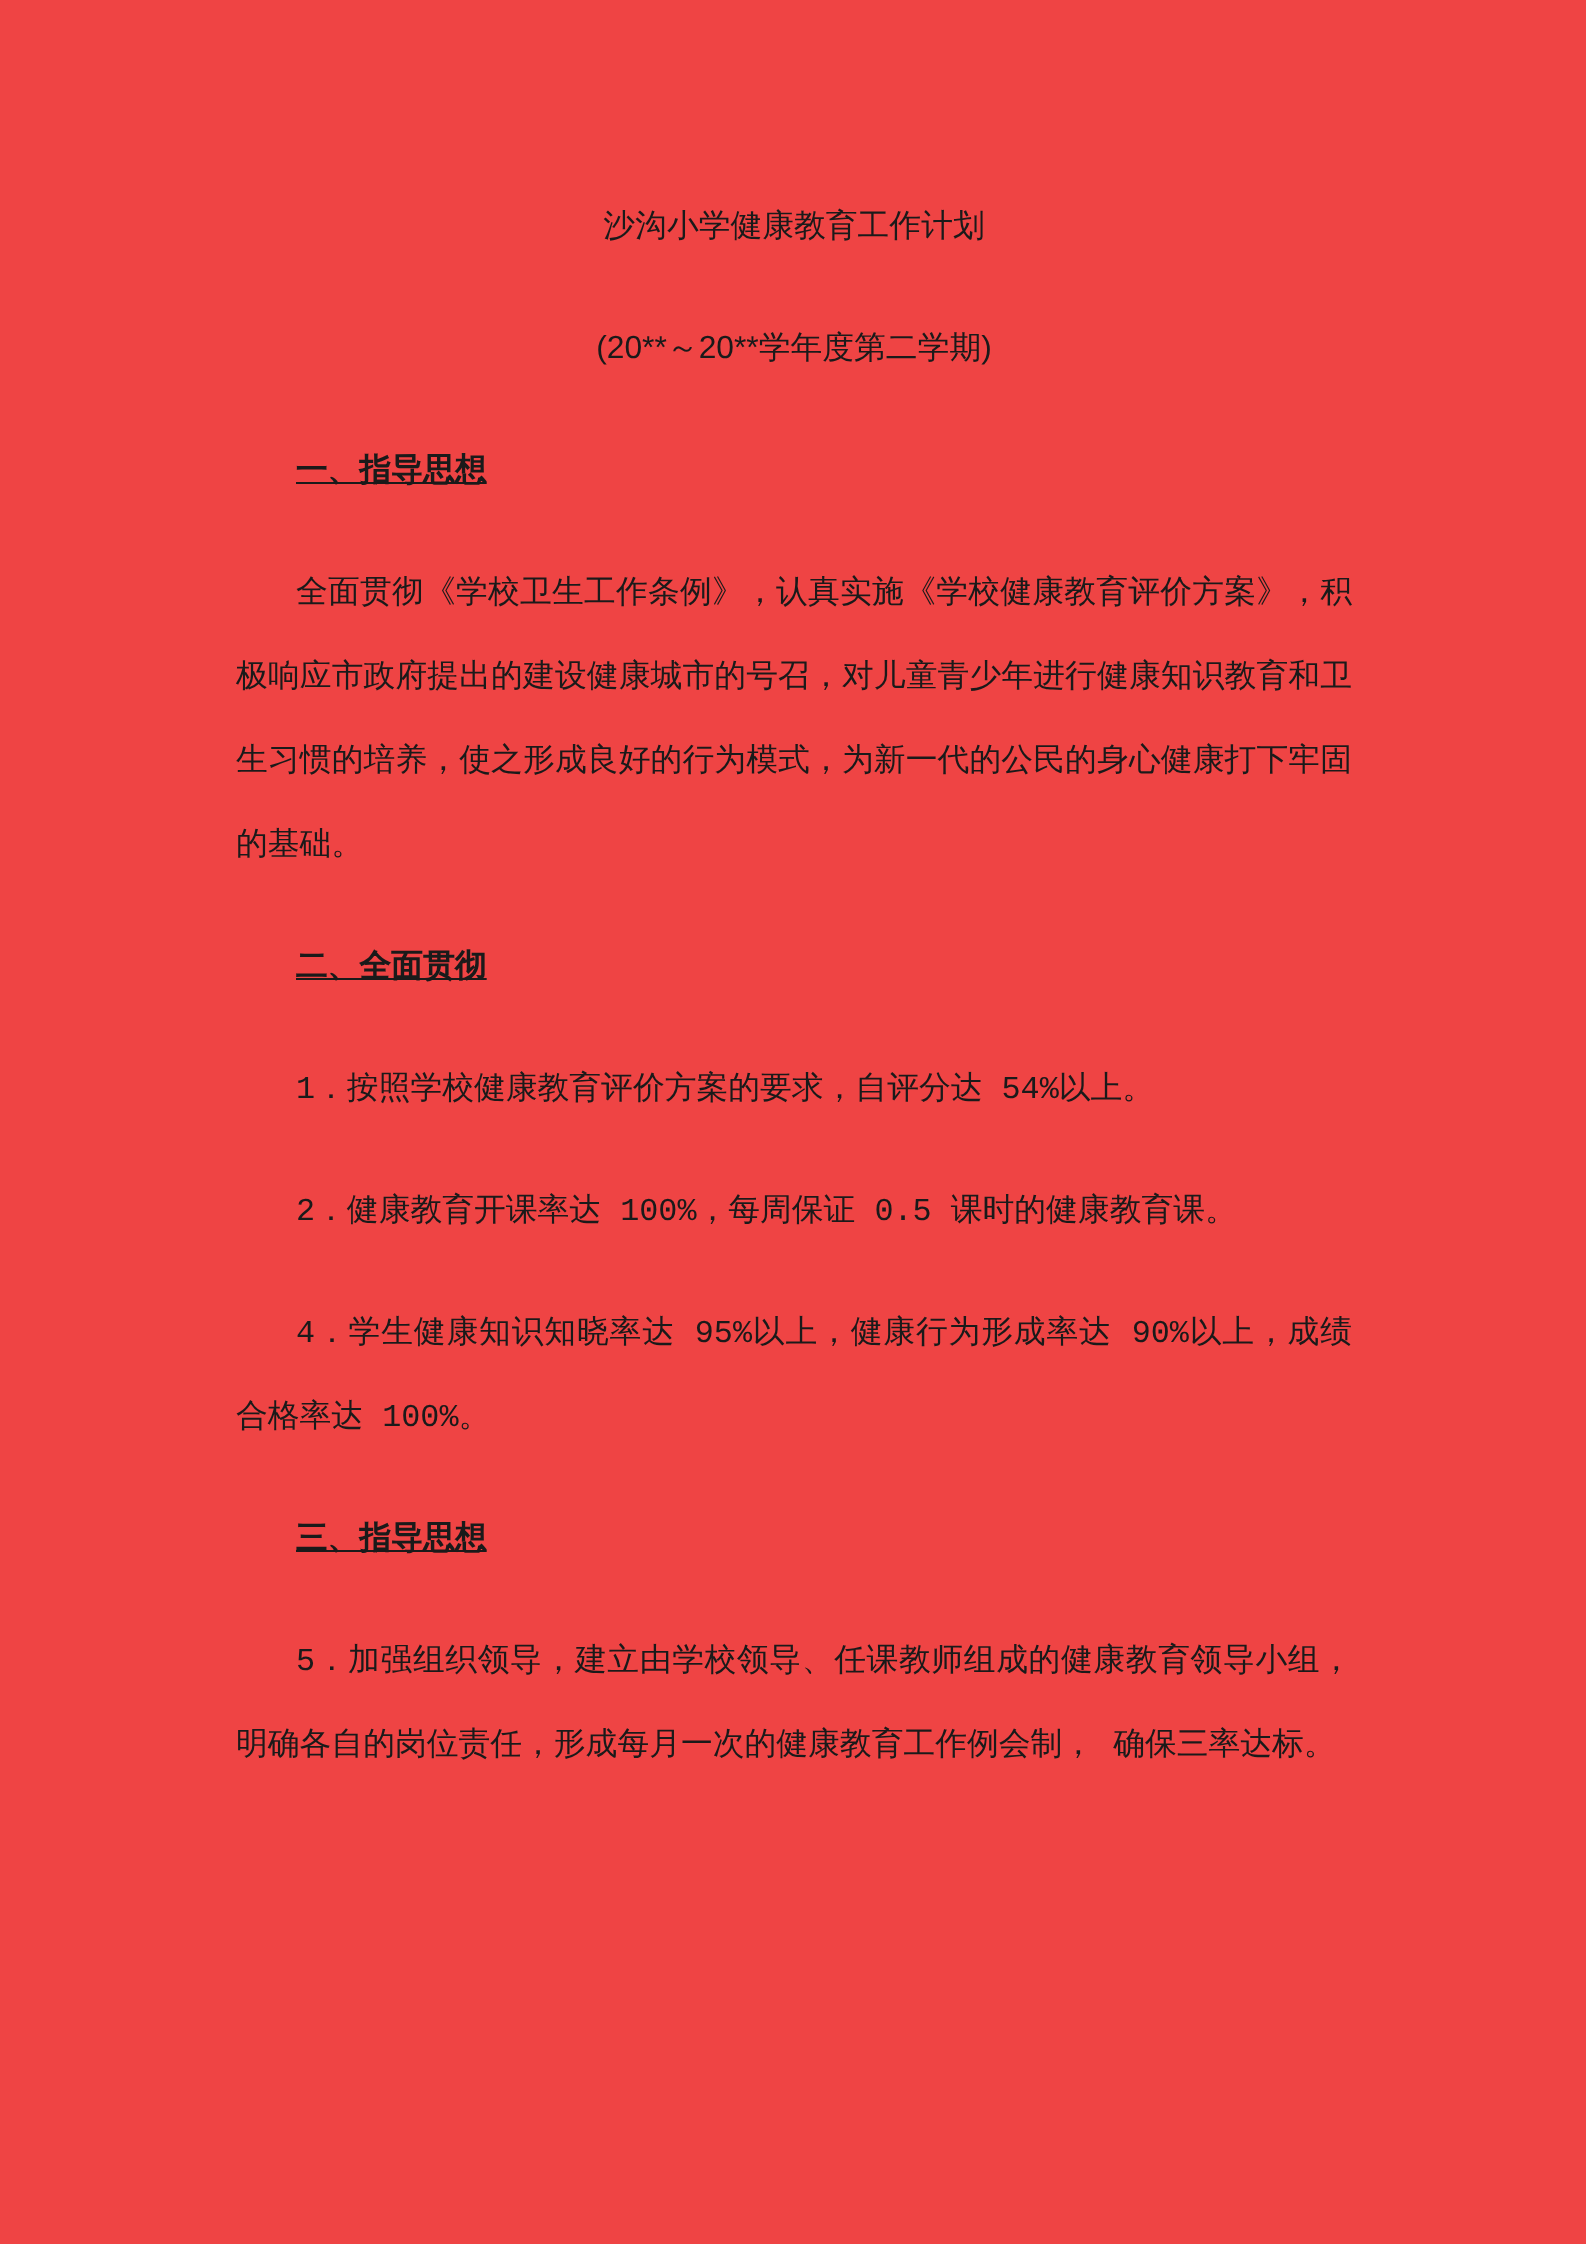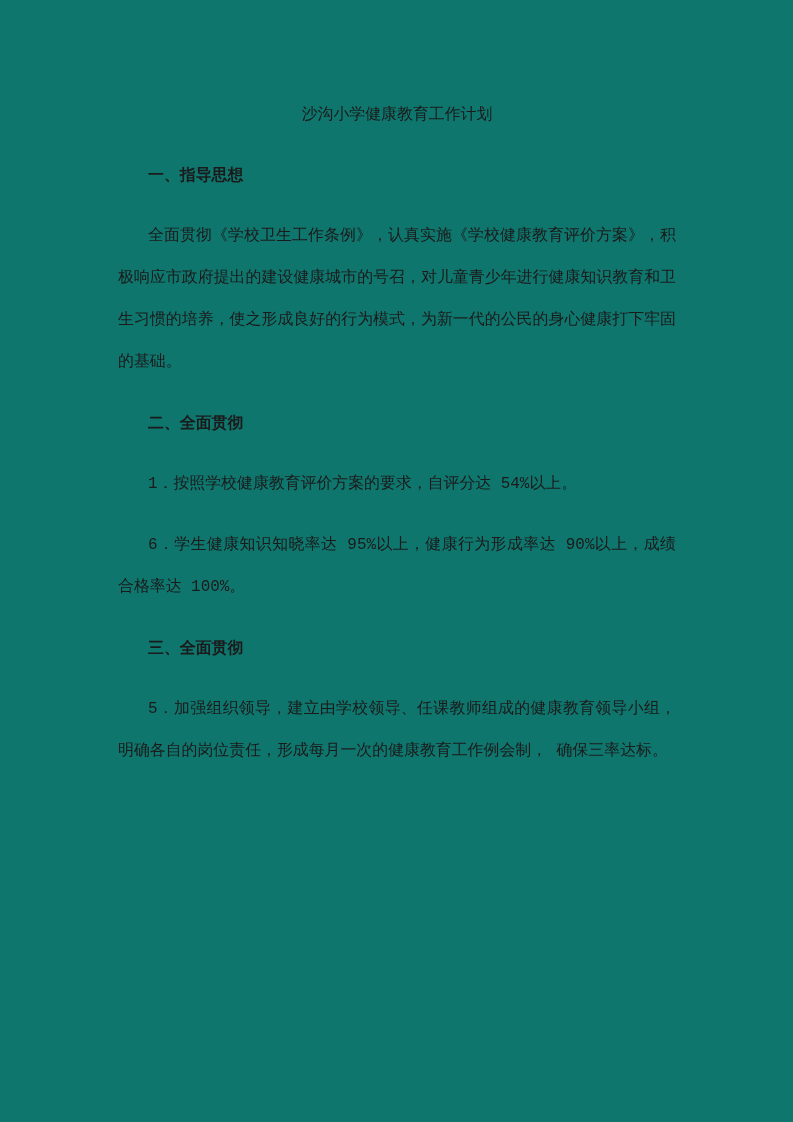--- a/index.html
+++ b/index.html
@@ -5,21 +5,21 @@
   html, body {
     margin: 0;
     padding: 0;
     background: #ffffff;
   }
   .page {
     position: relative;
     width: 793px;
     height: 1122px;
     margin: 0 auto;
-    background: #0f766e;
+    background: #ef4444;
     box-sizing: border-box;
     padding: 93px 117px 0 118px;
     overflow: hidden;
     font-family: "Liberation Sans", "DejaVu Sans", sans-serif;
     color: #1a1a1a;
     font-size: 15.9px;
     line-height: 42px;
   }
   .doc-title {
     margin: 0 0 19px 0;
@@ -31,41 +31,44 @@
   .doc-subtitle {
     margin: 0 0 19px 0;
     text-align: center;
     line-height: 42px;
   }
   .sec-heading {
     margin: 0 0 19px 0;
     font-weight: bold;
     text-indent: 30px;
     line-height: 42px;
+    text-decoration: underline;
   }
   .body-para {
     margin: 0 0 19px 0;
     text-indent: 30px;
     text-align: justify;
     line-height: 42px;
     word-break: break-all;
     font-family: Liberation Mono, monospace;
   }
 </style>
 </head>
 <body>
 
 <div class="page">
 
   <h1 class="doc-title">沙沟小学健康教育工作计划</h1>
 
+  <p class="doc-subtitle">(20**～20**学年度第二学期)</p>
 
   <p class="sec-heading">一、指导思想</p>
   <p class="body-para">全面贯彻《学校卫生工作条例》，认真实施《学校健康教育评价方案》，积极响应市政府提出的建设健康城市的号召，对儿童青少年进行健康知识教育和卫生习惯的培养，使之形成良好的行为模式，为新一代的公民的身心健康打下牢固的基础。</p>
 
   <p class="sec-heading">二、全面贯彻</p>
   <p class="body-para">1．按照学校健康教育评价方案的要求，自评分达 54%以上。</p>
-  <p class="body-para">6．学生健康知识知晓率达 95%以上，健康行为形成率达 90%以上，成绩合格率达 100%。</p>
+  <p class="body-para">2．健康教育开课率达 100%，每周保证 0.5 课时的健康教育课。</p>
+  <p class="body-para">4．学生健康知识知晓率达 95%以上，健康行为形成率达 90%以上，成绩合格率达 100%。</p>
 
-  <p class="sec-heading">三、全面贯彻</p>
+  <p class="sec-heading">三、指导思想</p>
   <p class="body-para">5．加强组织领导，建立由学校领导、任课教师组成的健康教育领导小组，明确各自的岗位责任，形成每月一次的健康教育工作例会制， 确保三率达标。</p>
 
 </div>
 
 </body></html>

